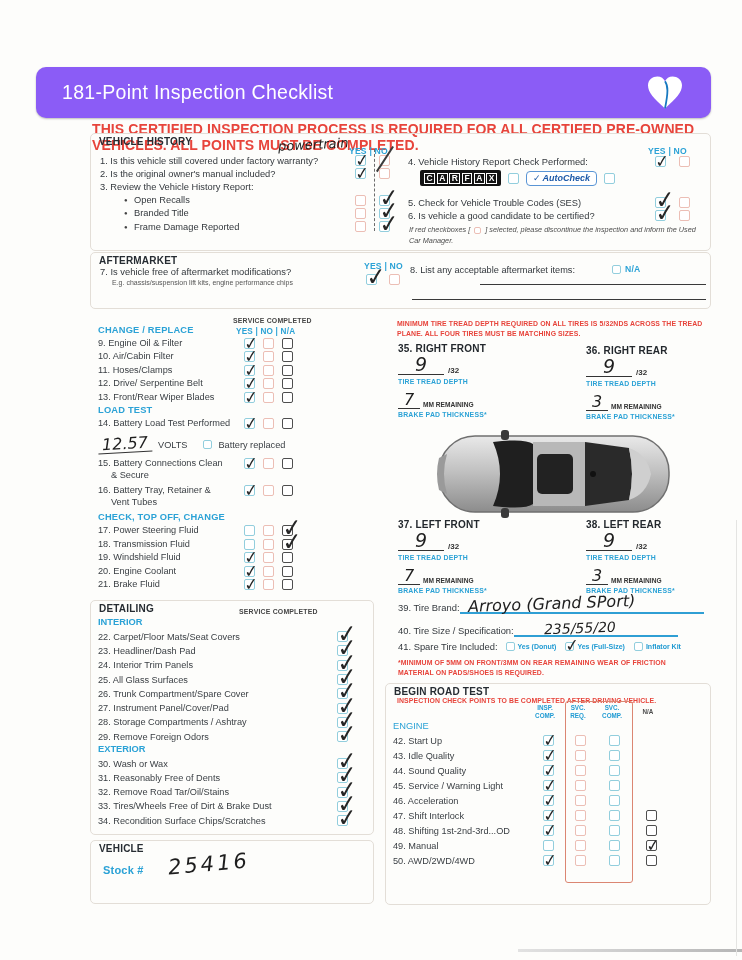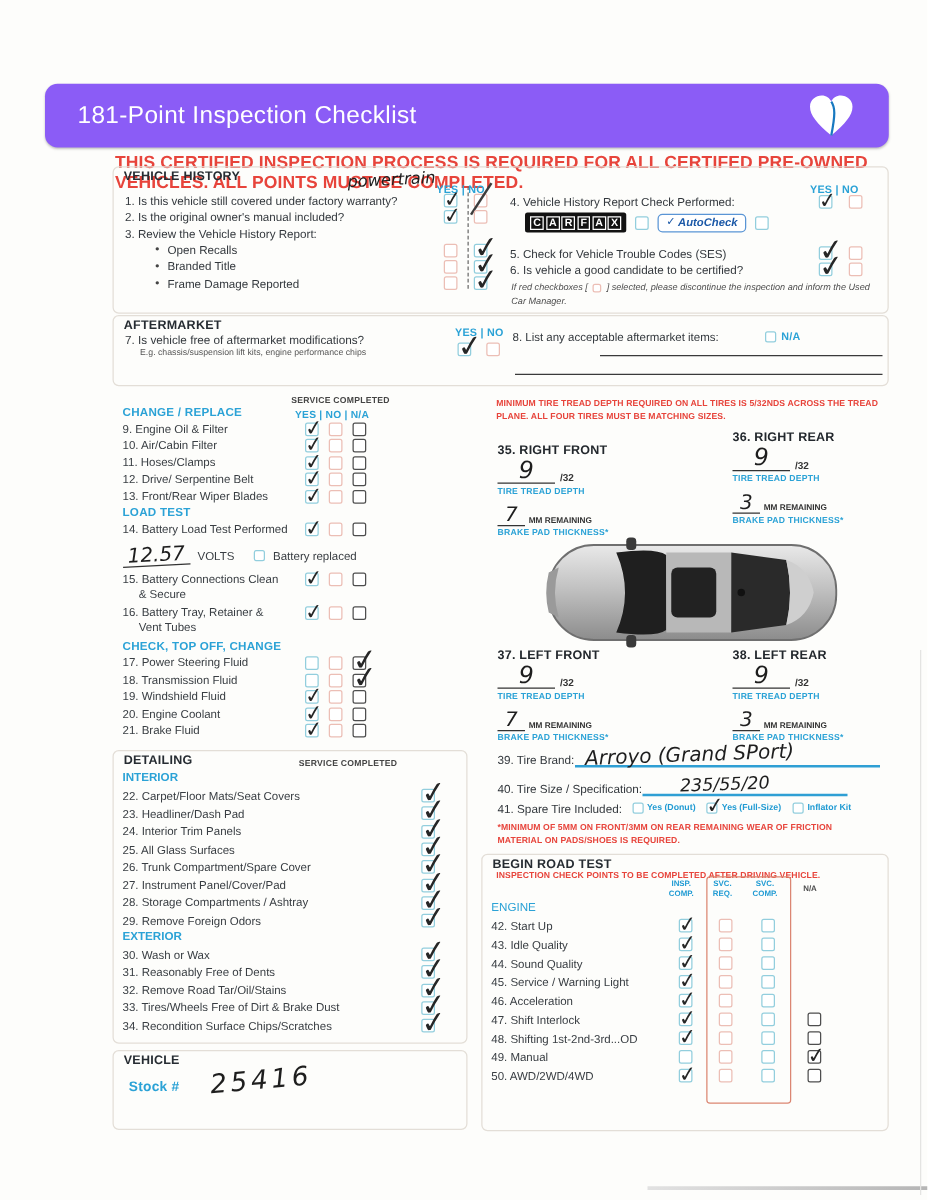--- a/index.html
+++ b/index.html
@@ -553,21 +553,21 @@
       </div>
     </div>
 
   <div class="sec" style="left:90px;top:840px;width:284px;height:64px">
     <span class="sec-title">VEHICLE</span>
   </div>
   <div class="abs bluehead" style="left:103px;top:864px;font-size:11px">Stock #</div>
   <div class="abs hand" style="left:168px;top:852px;font-size:21px;letter-spacing:3px;transform:rotate(-5deg)">25416</div>
 
   <div class="abs redsmall" style="left:397px;top:319px;width:306px">MINIMUM TIRE TREAD DEPTH REQUIRED ON ALL TIRES IS 5/32NDS ACROSS THE  TREAD PLANE. ALL FOUR TIRES MUST BE MATCHING SIZES.</div>
-  <div class="tire-block" id="tb0" style="left:398px;top:355px">
+  <div class="tire-block" id="tb0" style="left:398px;top:343px">
       <div class="tb-head">35.  RIGHT FRONT</div>
       <div class="tb-tread">
         <span class="hv hand">9</span>
         <span class="suf">/32</span>
       </div>
       <div class="tb-blue">TIRE TREAD DEPTH</div>
       <div class="tb-pad">
         <span class="hv hand">7</span>
         <span class="suf">MM REMAINING</span>
       </div>

